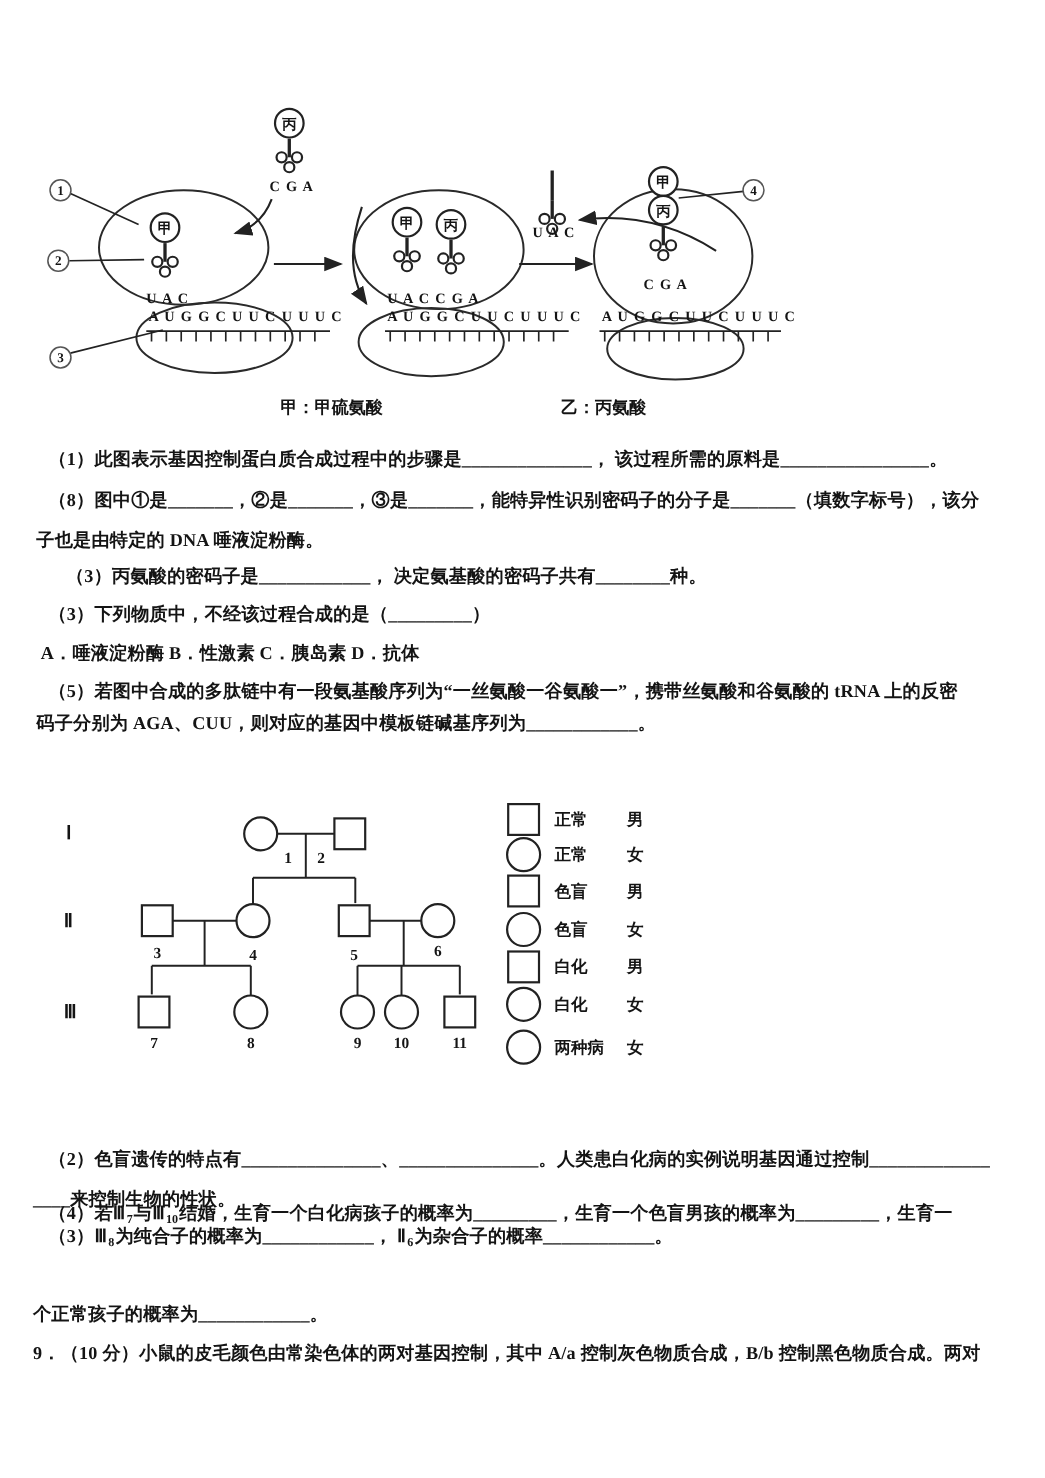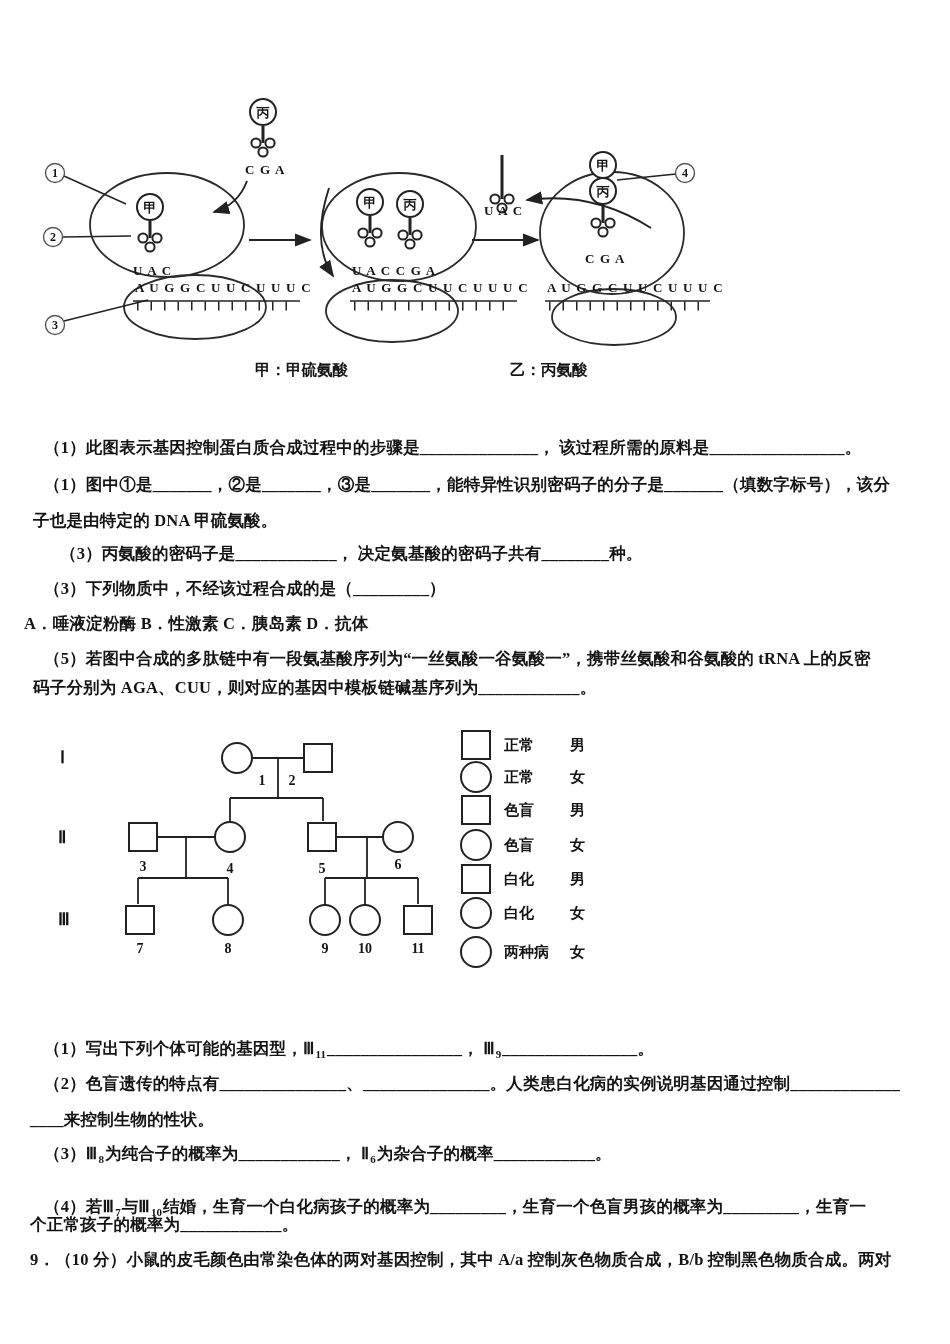--- a/index.html
+++ b/index.html
@@ -1,19 +1,19 @@
 <!DOCTYPE html>
 <html><head>
 <meta charset="utf-8">
 <style>
   html,body{margin:0;padding:0;background:#e8e8e8;}
   .page{position:relative;width:950px;height:1344px;margin:0 auto;background:#ffffff;
         font-family:"Liberation Serif",serif;color:#141414;overflow:hidden;}
   .line{position:absolute;white-space:nowrap;font-size:16.5px;font-weight:600;
-        letter-spacing:0.2px;color:#141414;margin-top:30px;}
+        letter-spacing:0.2px;color:#141414;}
   .sub{font-size:11px;position:relative;top:4px;letter-spacing:0;padding:0 1px;}
   svg{position:absolute;overflow:visible;}
   
   .blob{fill:none;stroke:#2a2a2a;stroke-width:1.8;}
   .tline{stroke:#222;stroke-width:1.5;fill:none;}
   .arrow{stroke:#222;stroke-width:1.9;fill:none;}
   .seq{font:700 13px "Liberation Serif",serif;letter-spacing:1.2px;fill:#141414;}
   .aa{font:700 13px "Liberation Serif",serif;fill:#141414;text-anchor:middle;}
   .cnum{font:700 12px "Liberation Serif",serif;fill:#141414;text-anchor:middle;}
   .cap{font:700 15.5px "Liberation Serif",serif;fill:#141414;}
@@ -125,25 +125,25 @@
       <line class="tline" x1="617" y1="95" x2="676" y2="89"></line>
       <circle class="callout" cx="685" cy="88" r="9.5"></circle>
       <text class="cnum" x="685" y="92">4</text>
     </g>
 
     <text class="cap" x="255" y="290">甲：甲硫氨酸</text>
     <text class="cap" x="510" y="290">乙：丙氨酸</text>
   </svg>
 
   <div class="line" style="top:407px;left:44px">（1）此图表示基因控制蛋白质合成过程中的步骤是______________，  该过程所需的原料是________________。</div>
-  <div class="line" style="top:444px;left:44px">（1）图中①是_______，②是_______，③是_______，能特异性识别密码子的分子是_______（填数字标号），该分</div>
-  <div class="line" style="top:480px;left:33px">子也是由特定的 DNA 甲硫氨酸。</div>
+  <div class="line" style="top:444px;left:44px">（8）图中①是_______，②是_______，③是_______，能特异性识别密码子的分子是_______（填数字标号），该分</div>
+  <div class="line" style="top:480px;left:33px">子也是由特定的 DNA 唾液淀粉酶。</div>
   <div class="line" style="top:513px;left:60px">（3）丙氨酸的密码子是____________，  决定氨基酸的密码子共有________种。</div>
   <div class="line" style="top:548px;left:44px">（3）下列物质中，不经该过程合成的是（_________）</div>
-  <div class="line" style="top:583px;left:24px">A．唾液淀粉酶    B．性激素    C．胰岛素    D．抗体</div>
+  <div class="line" style="top:583px;left:37px">A．唾液淀粉酶    B．性激素    C．胰岛素    D．抗体</div>
   <div class="line" style="top:618px;left:44px">（5）若图中合成的多肽链中有一段氨基酸序列为“一丝氨酸一谷氨酸一”，携带丝氨酸和谷氨酸的 tRNA 上的反密</div>
   <div class="line" style="top:647px;left:33px">码子分别为 AGA、CUU，则对应的基因中模板链碱基序列为____________。</div>
 
 
   <svg style="left:40px;top:723px" width="640" height="265" viewBox="0 0 640 265">
     <defs>
       <pattern id="pat-diag" width="6" height="6" patternUnits="userSpaceOnUse">
         <line x1="0" y1="6" x2="6" y2="0" stroke="#111" stroke-width="2.1"></line>
       </pattern>
       <pattern id="pat-vert" width="6" height="6" patternUnits="userSpaceOnUse">
@@ -227,25 +227,24 @@
       <circle class="shape" cx="436" cy="190" r="15" fill="url(#pat-vert)"></circle>
       <text class="ltxt" x="464" y="195">白化</text>
       <text class="ltxt" x="530" y="195">女</text>
 
       <circle class="shape" cx="436" cy="229" r="15" fill="url(#pat-cross)"></circle>
       <text class="ltxt" x="464" y="234">两种病</text>
       <text class="ltxt" x="530" y="234">女</text>
     </g>
   </svg>
 
-  <div class="line" style="top:1008px;left:44px"><span>（1）写出下列个体可能的基因型，Ⅲ</span><span class="sub">11</span><span>________________，  Ⅲ</span><span class="sub">9</span><span>________________。</span></div>
 
   <div class="line" style="top:1043px;left:44px">（2）色盲遗传的特点有_______________、_______________。人类患白化病的实例说明基因通过控制_____________</div>
   <div class="line" style="top:1079px;left:30px">____来控制生物的性状。</div>
 
   <div class="line" style="top:1113px;left:44px"><span>（3）Ⅲ</span><span class="sub">8</span><span>为纯合子的概率为____________，  Ⅱ</span><span class="sub">6</span><span>为杂合子的概率____________。</span></div>
 
-  <div class="line" style="top:1166px;left:44px"><span>（4）若Ⅲ</span><span class="sub">7</span><span>与Ⅲ</span><span class="sub">10</span><span>结婚，生育一个白化病孩子的概率为_________，生育一个色盲男孩的概率为_________，生育一</span></div>
+  <div class="line" style="top:1092px;left:44px"><span>（4）若Ⅲ</span><span class="sub">7</span><span>与Ⅲ</span><span class="sub">10</span><span>结婚，生育一个白化病孩子的概率为_________，生育一个色盲男孩的概率为_________，生育一</span></div>
   <div class="line" style="top:1184px;left:30px">个正常孩子的概率为____________。</div>
 
   <div class="line" style="top:1219px;left:30px">9．（10 分）小鼠的皮毛颜色由常染色体的两对基因控制，其中 A/a 控制灰色物质合成，B/b 控制黑色物质合成。两对</div>
 
 </div>
 
 </body></html>

